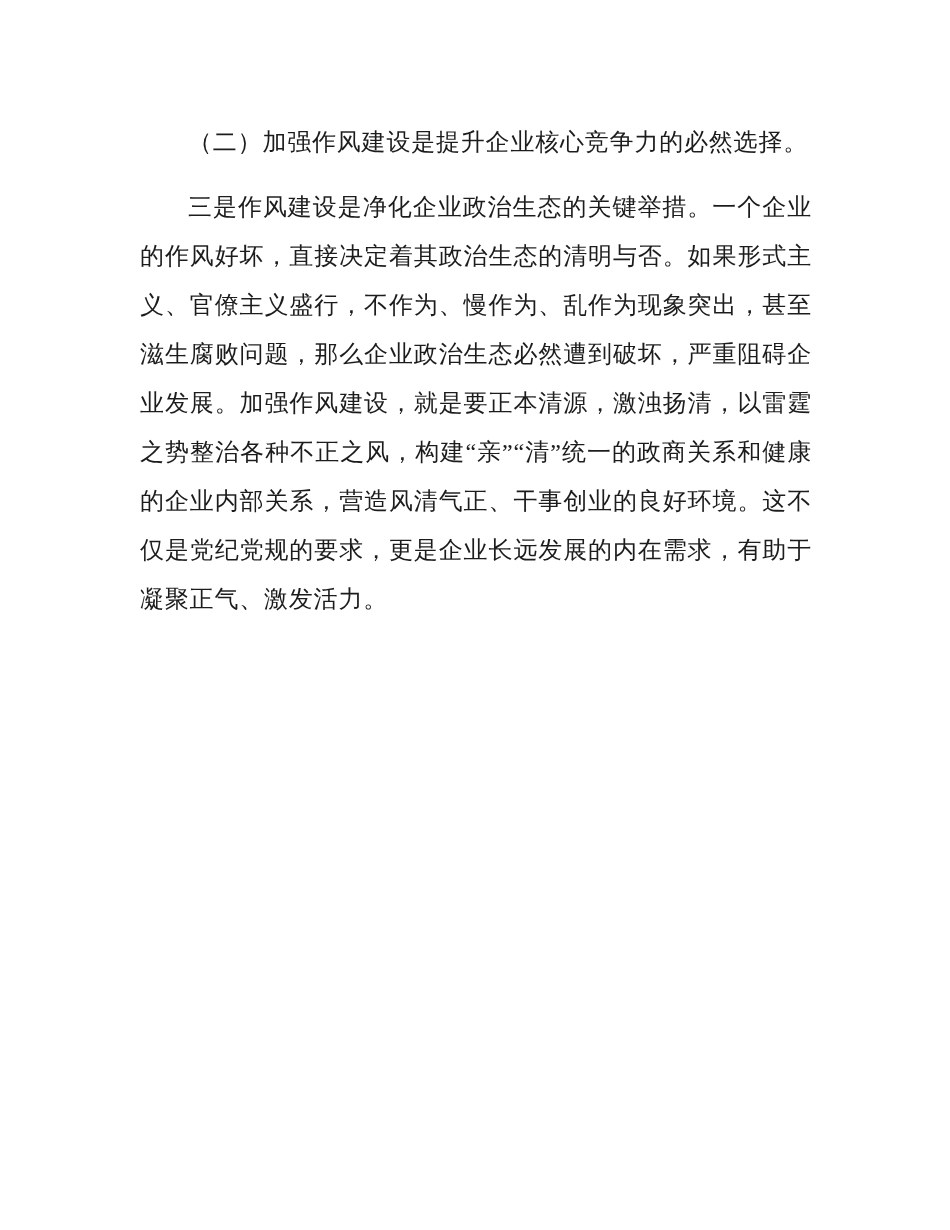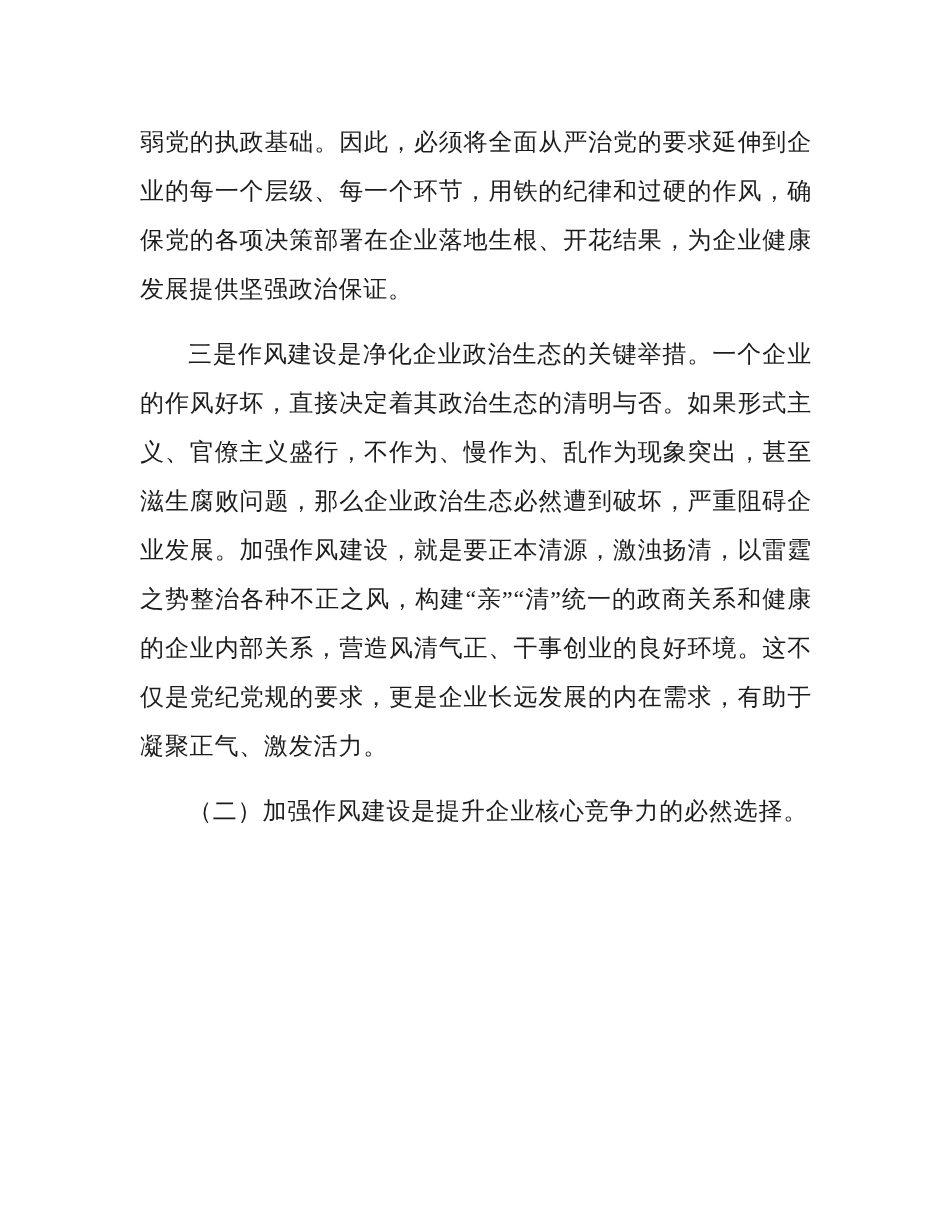--- a/index.html
+++ b/index.html
@@ -37,17 +37,16 @@
   }
   .content p:last-child {
     margin-bottom: 0;
   }
 </style>
 </head>
 <body>
 
 <div class="page">
   <main class="content">
-      <p>弱党的执政基础。因此，必须将全面从严治党的要求延伸到企业的每一个层级、每一个环节，用铁的纪律和过硬的作风，确保党的各项决策部署在企业落地生根、开花结果，为企业健康发展提供坚强政治保证。</p>
+      <p class="indent">（二）加强作风建设是提升企业核心竞争力的必然选择。</p>
       <p class="indent">三是作风建设是净化企业政治生态的关键举措。一个企业的作风好坏，直接决定着其政治生态的清明与否。如果形式主义、官僚主义盛行，不作为、慢作为、乱作为现象突出，甚至滋生腐败问题，那么企业政治生态必然遭到破坏，严重阻碍企业发展。加强作风建设，就是要正本清源，激浊扬清，以雷霆之势整治各种不正之风，构建“亲”“清”统一的政商关系和健康的企业内部关系，营造风清气正、干事创业的良好环境。这不仅是党纪党规的要求，更是企业长远发展的内在需求，有助于凝聚正气、激发活力。</p>
-      <p class="indent">（二）加强作风建设是提升企业核心竞争力的必然选择。</p>
     </main>
 </div>
 
 </body></html>

